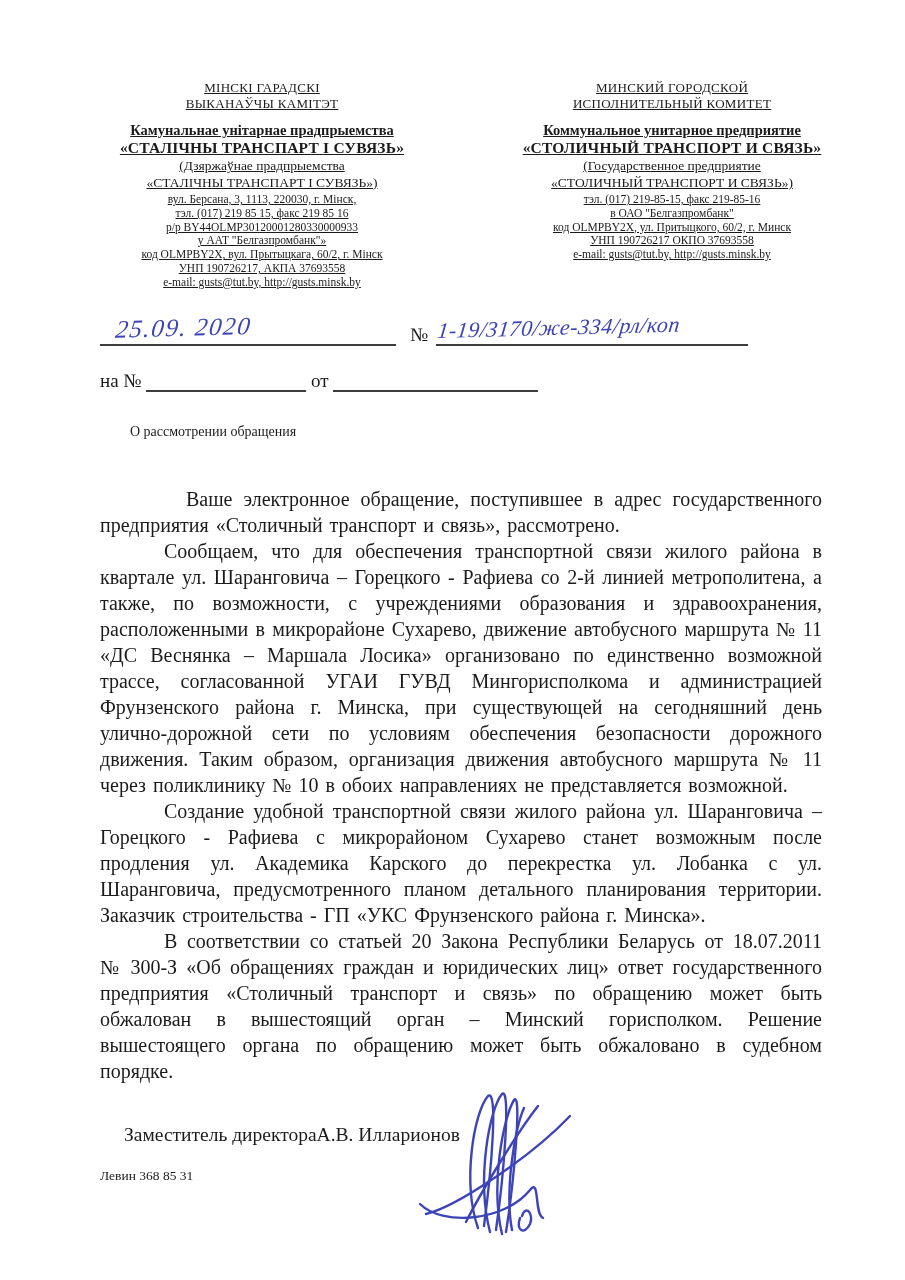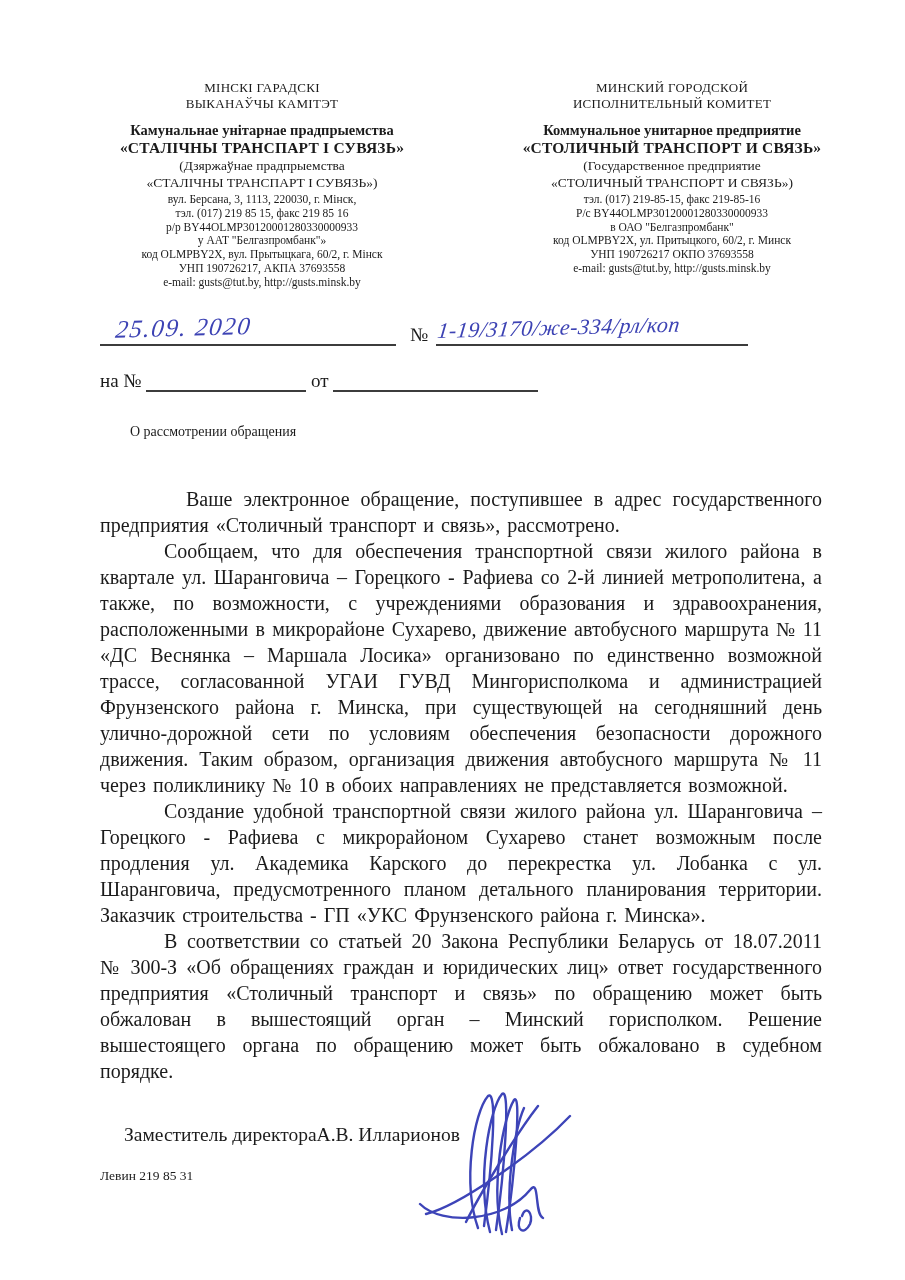--- a/index.html
+++ b/index.html
@@ -3,21 +3,21 @@
 <meta charset="utf-8">
 <style>
   html,body{margin:0;padding:0;}
   body{width:905px;height:1280px;background:#f6f6f4;}
   .page{
     position:relative;width:905px;height:1280px;background:#ffffff;
     font-family:"Liberation Serif","DejaVu Serif",serif;color:#1b1b1b;
     overflow:hidden;
   }
   
-  .lh-col{position:absolute;top:80px;text-align:center;}
+  .lh-col{position:absolute;top:80px;text-align:center;text-decoration:underline;}
   .lh-left{left:58px;width:408px;}
   .lh-right{left:472px;width:400px;}
   .lh-committee{font-size:13px;line-height:16px;letter-spacing:.3px;}
   .lh-company{margin-top:9px;font-size:14.5px;line-height:18px;font-weight:bold;}
   .lh-company-big{font-size:15.5px;letter-spacing:.2px;}
   .lh-sub{font-size:13.5px;line-height:17px;}
   .lh-address{margin-top:2px;font-size:11.5px;line-height:13.8px;}
   
   .ref-block{position:absolute;left:100px;top:316px;width:730px;font-size:19px;}
   .ref-row1{position:relative;height:46px;}
@@ -88,21 +88,20 @@
     <div class="lh-company">
       <div>Коммунальное унитарное предприятие</div>
       <div class="lh-company-big">«СТОЛИЧНЫЙ ТРАНСПОРТ И СВЯЗЬ»</div>
     </div>
     <div class="lh-sub">
       <div>(Государственное предприятие</div>
       <div>«СТОЛИЧНЫЙ ТРАНСПОРТ И СВЯЗЬ»)</div>
     </div>
     <div class="lh-address">
       <div>тэл. (017) 219-85-15, факс 219-85-16</div>
-      <div>Р/с BY44OLMP30120001280330000933</div>
       <div>в ОАО "Белгазпромбанк"</div>
       <div>код OLMPBY2X, ул. Притыцкого, 60/2, г. Минск</div>
       <div>УНП 190726217 ОКПО 37693558</div>
       <div>e-mail: gusts@tut.by, http://gusts.minsk.by</div>
     </div>
   </div>
 
   <div class="ref-block">
     <div class="ref-row1">
       <span class="uline u-date"><span class="hw hw-date">25.09. 2020</span></span><span class="num-sign">№</span><span class="uline u-num"><span class="hw hw-num">1-19/3170/же-334/рл/коп</span></span>
@@ -135,15 +134,15 @@
       <path d="M14 128 C46 120, 120 70, 158 30"></path>
       <path d="M66 142 C50 96, 62 26, 76 10 C86 2, 80 80, 72 140"></path>
       <path d="M78 146 C64 92, 78 22, 90 8 C99 0, 92 88, 84 144"></path>
       <path d="M90 148 C78 98, 92 30, 102 14 C110 4, 102 96, 94 146"></path>
       <path d="M100 144 C92 102, 104 40, 112 22"></path>
       <path d="M54 136 C68 108, 104 48, 126 20"></path>
       <path d="M108 132 C104 144, 112 150, 118 138 C122 128, 114 118, 110 130"></path>
     </g>
   </svg>
 
-  <div class="executor">Левин 219 85 31</div>
+  <div class="executor">Левин 368 85 31</div>
 
 </div>
 
 </body></html>

